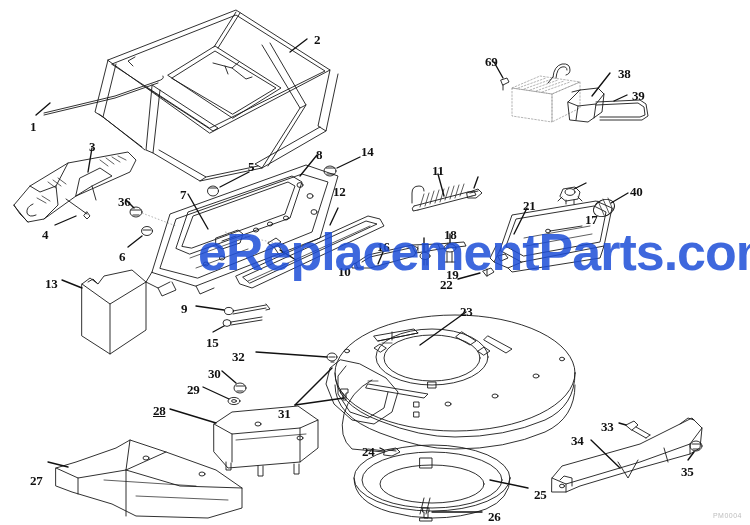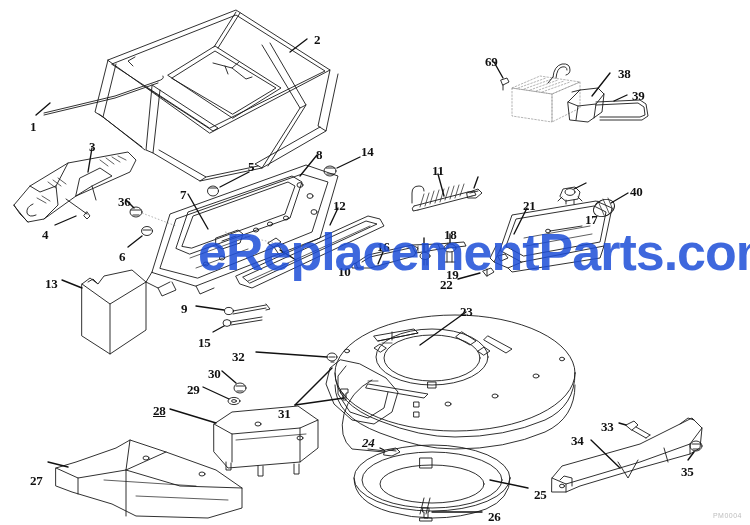--- a/index.html
+++ b/index.html
@@ -504,33 +504,33 @@
   <div class="cal" style="left:314px;top:33px;">2</div>
   <div class="cal" style="left:89px;top:140px;">3</div>
   <div class="cal" style="left:42px;top:228px;">4</div>
   <div class="cal" style="left:248px;top:160px;">5</div>
   <div class="cal" style="left:119px;top:250px;">6</div>
   <div class="cal" style="left:180px;top:188px;">7</div>
   <div class="cal" style="left:316px;top:148px;">8</div>
   <div class="cal" style="left:181px;top:302px;">9</div>
   <div class="cal" style="left:298px;top:265px;margin-left:40px;">10</div>
   <div class="cal" style="left:432px;top:164px;">11</div>
-  <div class="cal" style="left:333px;top:199px;">12</div>
+  <div class="cal" style="left:333px;top:185px;">12</div>
   <div class="cal" style="left:45px;top:277px;">13</div>
   <div class="cal" style="left:361px;top:145px;">14</div>
-  <div class="cal" style="left:198px;top:336px;">15</div>
+  <div class="cal" style="left:206px;top:336px;">15</div>
   <div class="cal" style="left:377px;top:240px;">16</div>
   <div class="cal" style="left:585px;top:177px;margin-top:36px;">17</div>
   <div class="cal" style="left:444px;top:228px;">18</div>
   <div class="cal" style="left:446px;top:232px;margin-top:36px;">19</div>
   <div class="cal" style="left:630px;top:185px;">40</div>
   <div class="cal" style="left:523px;top:199px;">21</div>
   <div class="cal" style="left:440px;top:278px;">22</div>
   <div class="cal" style="left:460px;top:305px;">23</div>
-  <div class="cal" style="left:362px;top:436px;font-style:italic;">24</div>
+  <div class="cal" style="left:362px;top:445px;">24</div>
   <div class="cal" style="left:534px;top:488px;">25</div>
   <div class="cal" style="left:488px;top:510px;">26</div>
   <div class="cal" style="left:30px;top:474px;">27</div>
   <div class="cal" style="left:153px;top:404px;text-decoration:underline;">28</div>
   <div class="cal" style="left:187px;top:383px;">29</div>
   <div class="cal" style="left:208px;top:367px;">30</div>
   <div class="cal" style="left:278px;top:407px;">31</div>
   <div class="cal" style="left:232px;top:350px;">32</div>
   <div class="cal" style="left:601px;top:420px;">33</div>
   <div class="cal" style="left:571px;top:434px;">34</div>

